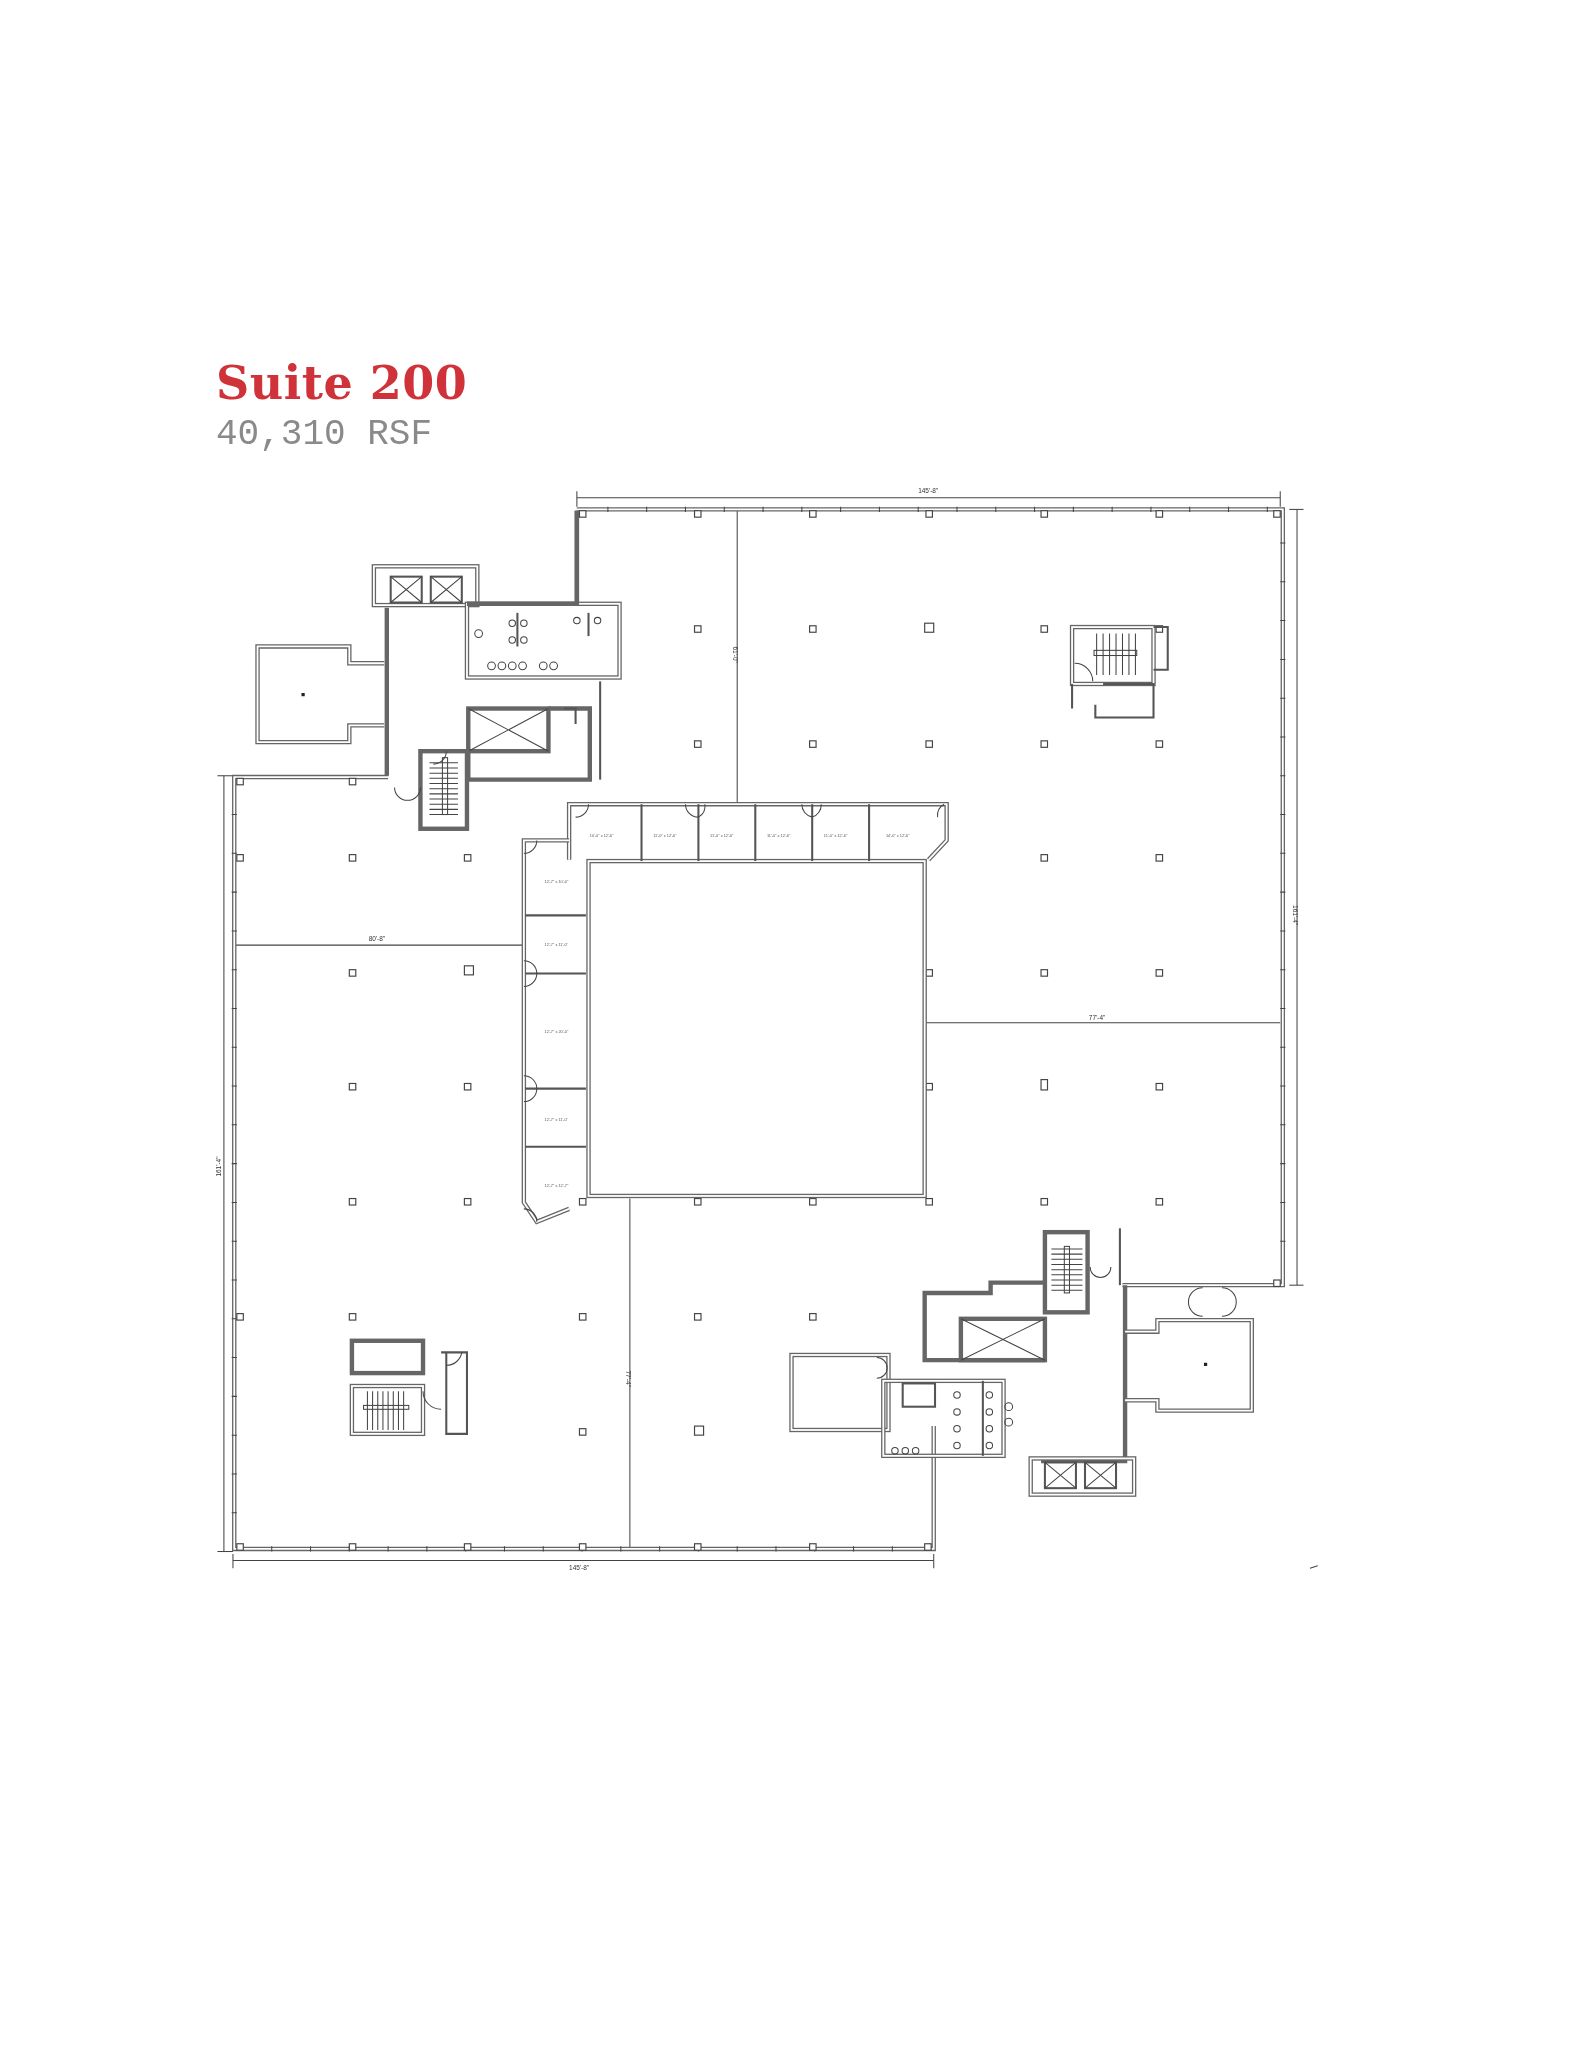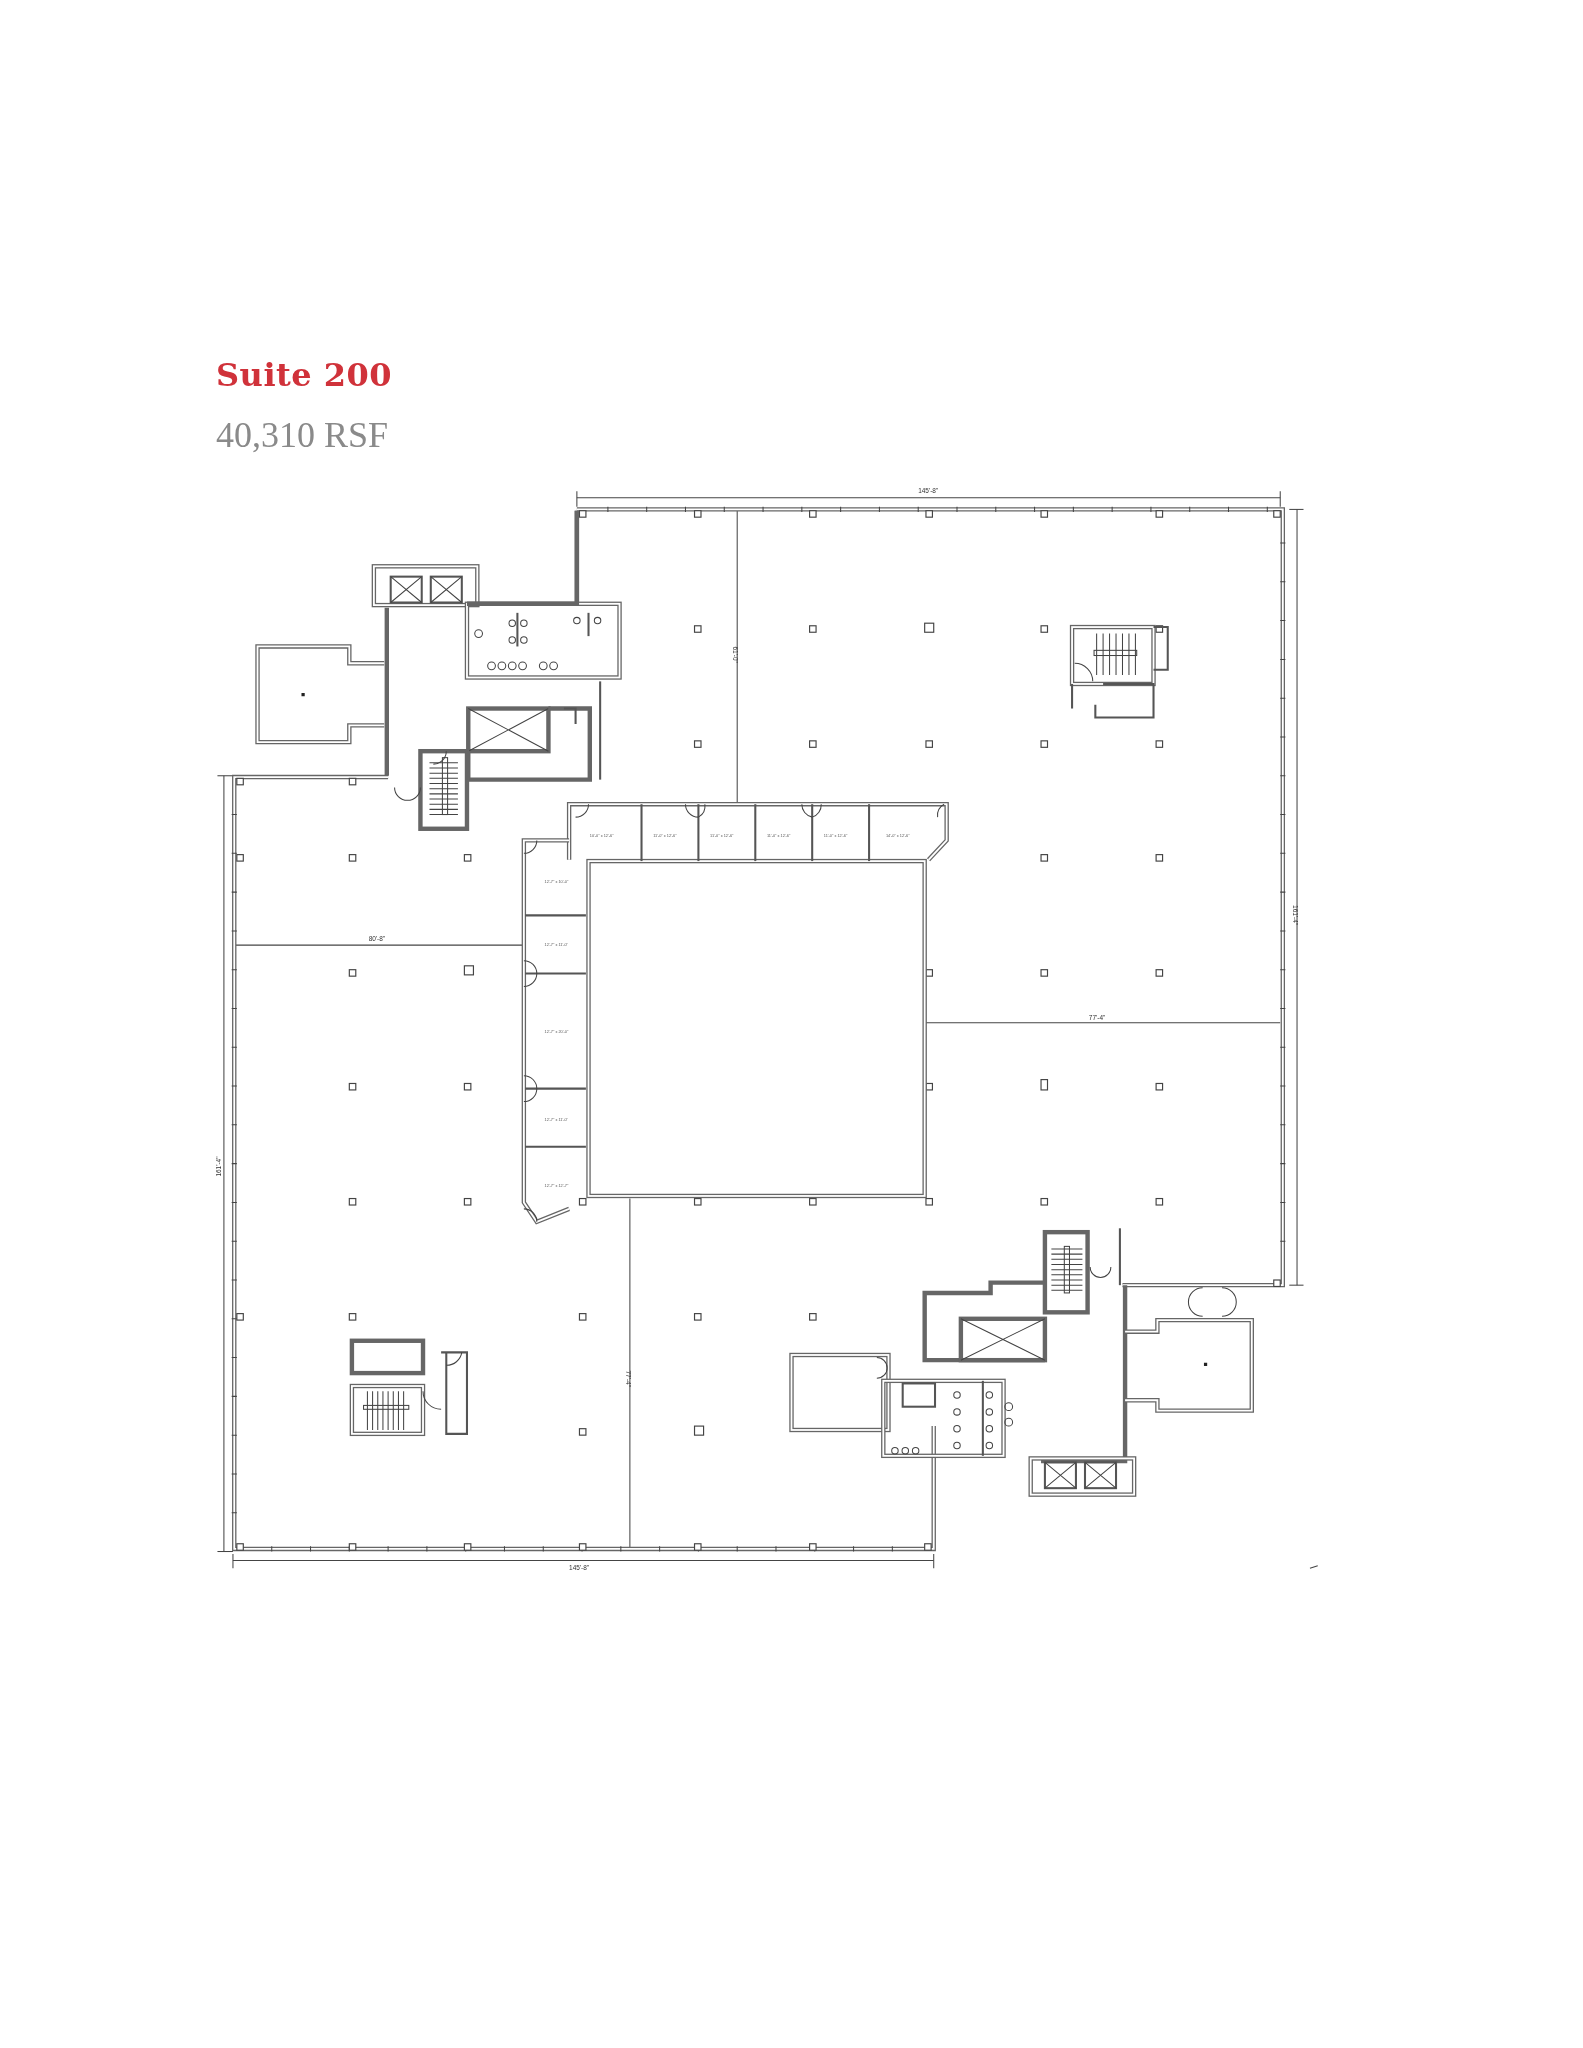--- a/index.html
+++ b/index.html
@@ -1,18 +1,18 @@
 <!DOCTYPE html>
 <html><head>
 <meta charset="utf-8">
 <style>
   html, body { margin: 0; padding: 0; background: #ffffff; }
   body { width: 1583px; height: 2048px; position: relative; overflow: hidden; }
-  .title { position: absolute; left: 216px; top: 356px; font-family: "DejaVu Serif", "Liberation Serif", serif; font-weight: bold; font-size: 32px; color: #d0323a; letter-spacing: 0.5px; }
-  .subtitle { position: absolute; left: 216px; top: 414px; font-family: Liberation Serif, serif; font-size: 36px; color: #8a8a8a; }
+  .title { position: absolute; left: 216px; top: 356px; font-family: "DejaVu Serif", "Liberation Serif", serif; font-weight: bold; font-size: 46px; color: #d0323a; letter-spacing: 0.5px; }
+  .subtitle { position: absolute; left: 216px; top: 414px; font-family: Liberation Mono, monospace; font-size: 36px; color: #8a8a8a; }
   svg.plan { position: absolute; left: 0; top: 0; width: 1583px; height: 2048px; }
   .w { fill: none; stroke: #555; stroke-width: 1.6; }
   .wd { fill: none; stroke: #666; stroke-width: 3.4; }
   .wi { fill: none; stroke: #fff; stroke-width: 1.4; }
   .t { fill: none; stroke: #444; stroke-width: 0.8; }
   .col { fill: #fff; stroke: #444; stroke-width: 0.9; }
   .dim { fill: none; stroke: #444; stroke-width: 0.8; }
   .dimtxt { font-family: "Liberation Sans", sans-serif; font-size: 5px; fill: #333; }
   .roomtxt { font-family: "Liberation Sans", sans-serif; font-size: 3px; fill: #555; }
   .door { fill: none; stroke: #444; stroke-width: 0.8; }

